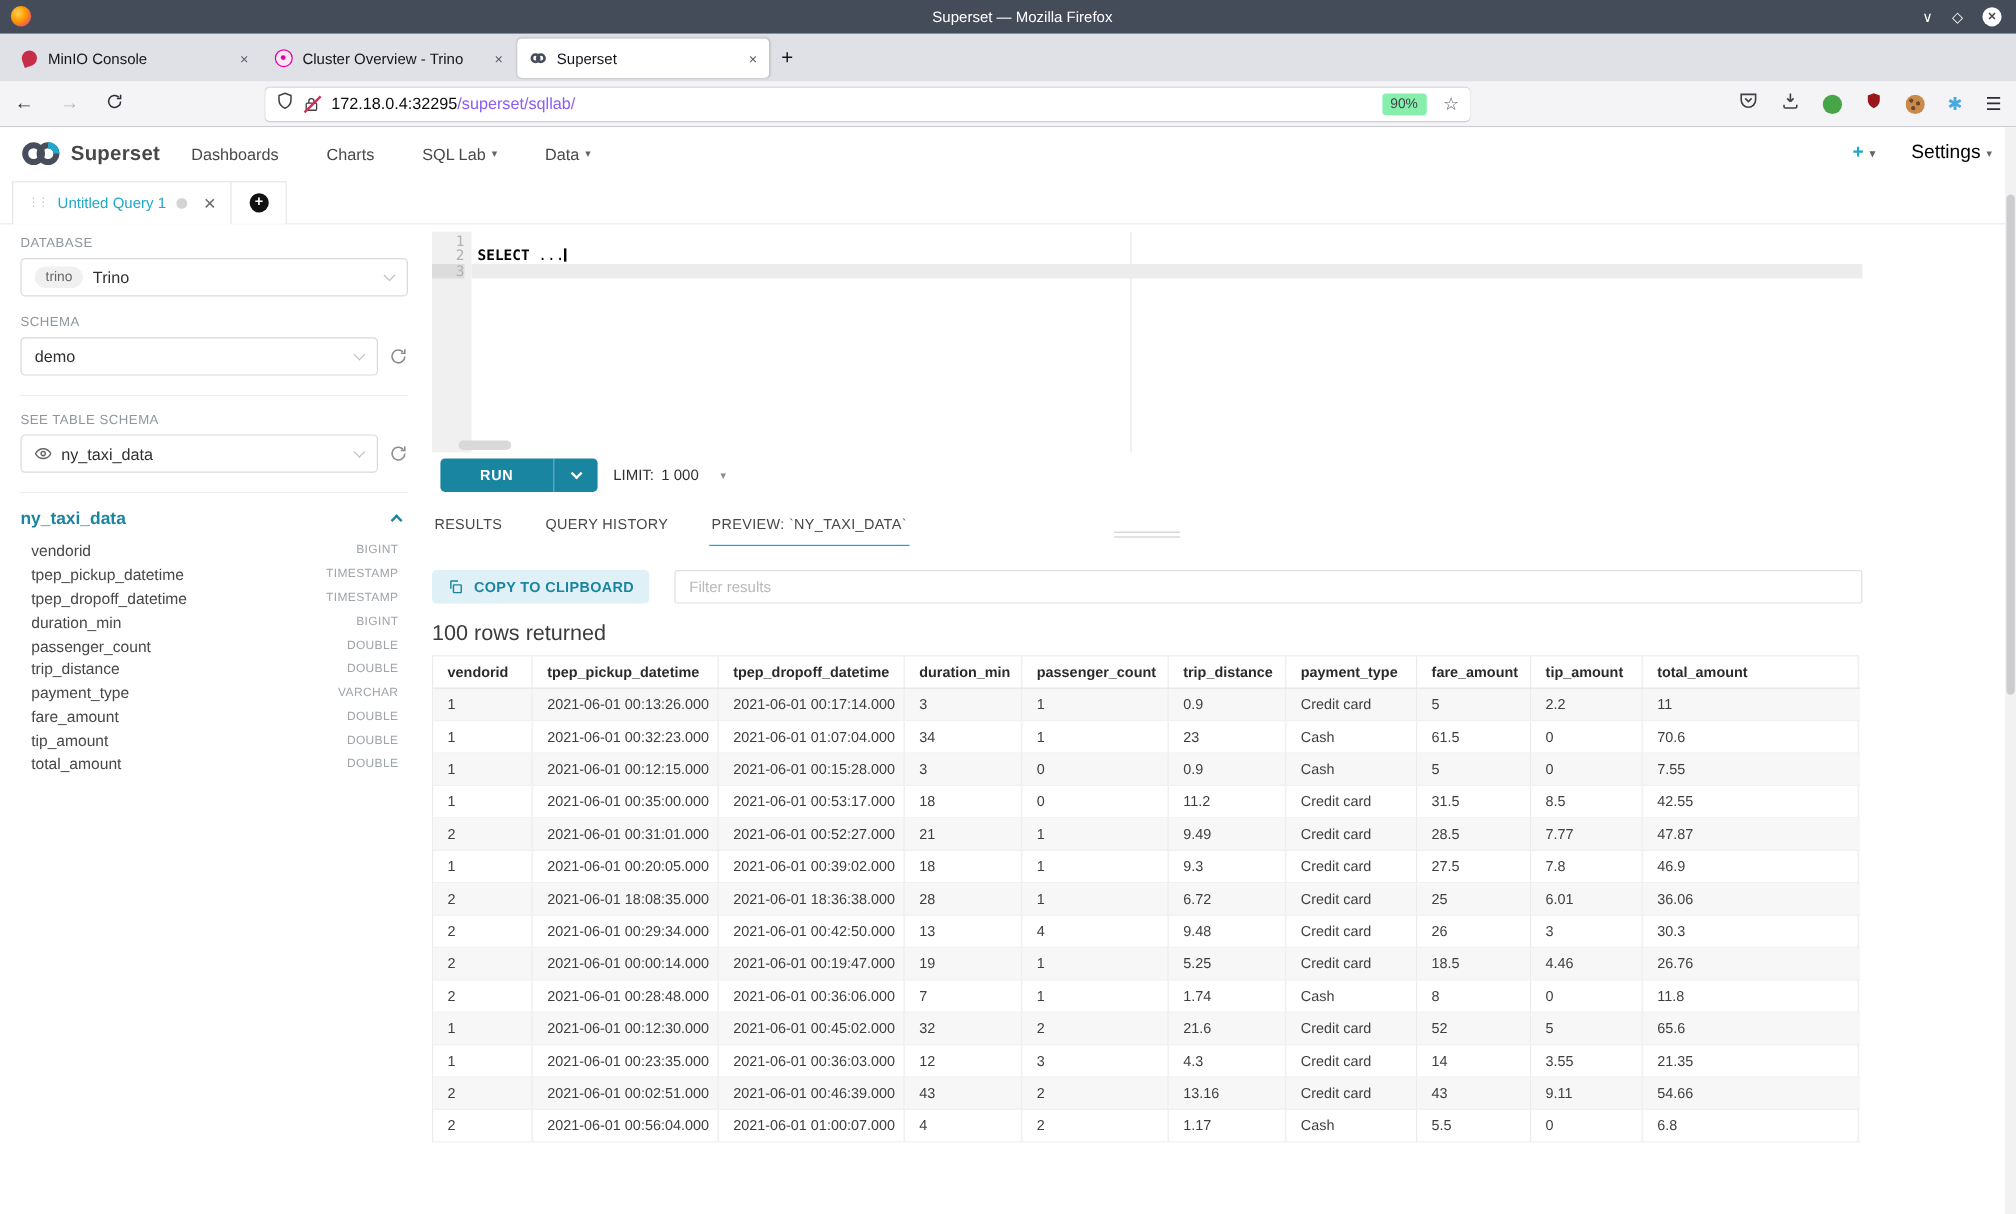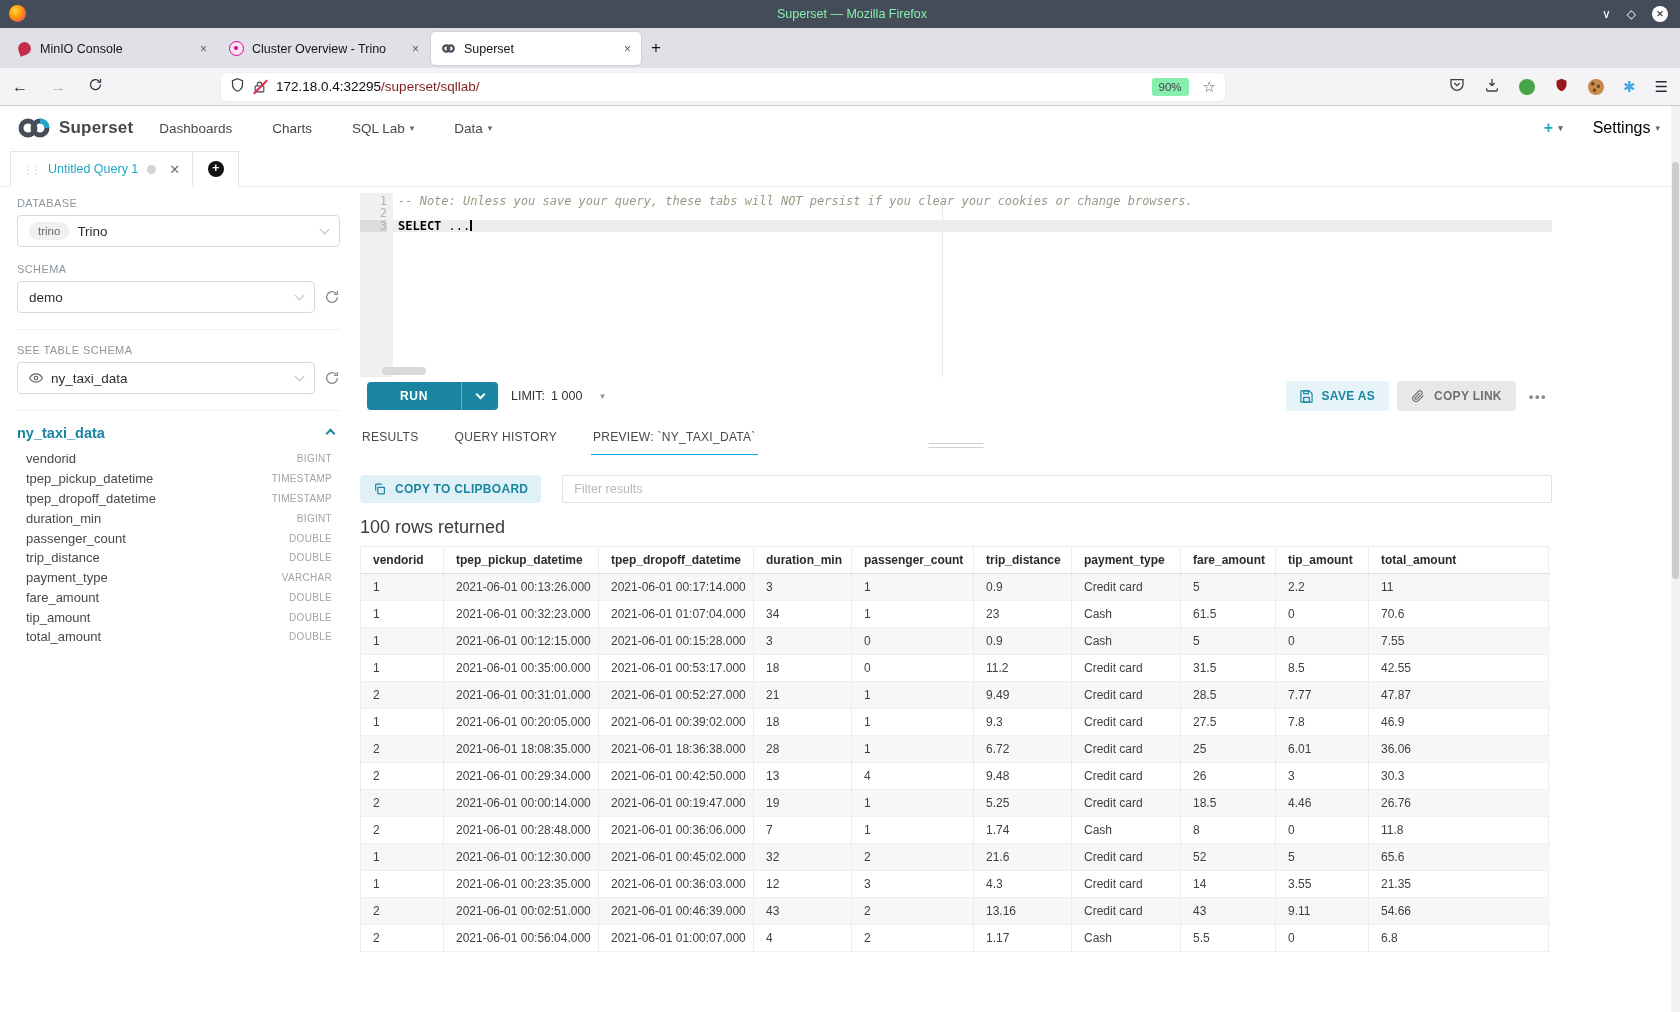--- a/index.html
+++ b/index.html
@@ -3,42 +3,42 @@
 <meta charset="utf-8">
 <style>
   * { margin:0; padding:0; box-sizing:border-box; }
   body { font-family:"Liberation Sans", sans-serif; background:#fff; }
   .screen { position:relative; width:1680px; height:1012px; background:#fff; overflow:hidden; }
 
   
   .titlebar { position:relative; height:28px; background:#454c59; }
   .ff-logo { position:absolute; left:9px; top:5px; width:17px; height:17px; border-radius:50%;
              background:radial-gradient(circle at 35% 35%, #ffd54a 0%, #ff9500 45%, #e3556b 80%, #b5007f 100%); }
-  .win-title { display:block; text-align:center; line-height:28px; font-size:12.5px; color:#86efac;margin-left:24px; }
+  .win-title { display:block; text-align:center; line-height:28px; font-size:12.5px; color:#ffffff;margin-left:24px; }
   .win-controls { position:absolute; right:12px; top:0; height:28px; display:flex; align-items:center; gap:16px; color:#fff; font-size:12px; }
   .win-close { width:16px; height:16px; background:#fff; color:#444; border-radius:50%; font-size:9px; line-height:16px; text-align:center; font-weight:bold; }
 
   .tabstrip { height:40px; background:#e0e1e6; display:flex; align-items:flex-end; padding:0 6px; }
   .btab { width:210px; height:33px; margin:0 1px 3px 1px; border-radius:4px; display:flex; align-items:center; gap:8px; padding:0 10px; font-size:12.5px; color:#15141a; }
   .btab.active { background:#fff; box-shadow:0 0 2px rgba(0,0,0,.25); }
   .btab .tclose { margin-left:auto; color:#5b5b66; font-size:12px; }
   .fav { width:15px; height:15px; flex:0 0 auto; }
   .fav-minio { background:#c72c48; border-radius:50% 50% 50% 0; transform:rotate(-20deg) scale(.85); }
   .fav-trino { background:#fce6f4; border:1.5px solid #dd00a1; border-radius:50%; position:relative; }
   .fav-trino::after{ content:""; position:absolute; left:4px; top:4px; width:4px; height:4px; border-radius:50%; background:#dd00a1;}
   .newtab-btn { width:28px; height:30px; margin-bottom:5px; text-align:center; font-size:17px; color:#15141a; line-height:30px; }
 
   .urlbar { height:38px; background:#f4f4f6; border-bottom:1px solid #ccccd0; display:flex; align-items:center; padding:0 12px; }
   .navic { font-size:16px; color:#2b2b33; margin-right:22px; }
   .navic.dis { color:#b6b6bf; }
   .urlfield { margin-left:96px; width:1004px; height:28px; background:#fff; border-radius:4px; display:flex; align-items:center; padding:0 9px; gap:8px; box-shadow:0 0 1px rgba(0,0,0,.25); }
   .lockwrap { position:relative; display:inline-flex; width:15px; }
   .lock-slash { position:absolute; left:-2px; top:6px; width:19px; height:2px; background:#e22850; transform:rotate(-45deg); }
   .urltext { font-size:13.5px; color:#0c0c0d; }
-  .urltext .path { color:#7f1d1d;text-align:center; }
+  .urltext .path { color:#8b5cf6;text-align:center; }
   .url-spacer { flex:1; }
   .zoom-pill { background:#86efac; border-radius:3px; padding:3px 7px; font-size:11.5px; color:#42414d; }
   .star { font-size:15px; color:#5b5b66; margin-left:6px; }
   .ext-icons { margin-left:auto; display:flex; align-items:center; gap:19px; }
   .circ { width:16px; height:16px; border-radius:50%; }
   .badger { background:#46a546; }
   .cookie { background:radial-gradient(circle at 30% 30%, #6b4a2b 1.5px, transparent 2px),
                        radial-gradient(circle at 65% 45%, #6b4a2b 1.5px, transparent 2px),
                        radial-gradient(circle at 40% 70%, #6b4a2b 1.5px, transparent 2px), #c98a4b; }
   .container-ic { font-size:15px; color:#4aa8e0; }
@@ -375,55 +375,37 @@
 
       <div class="editor">
         <div class="active-line"></div>
         <div class="gutter">
           <div class="ln">1</div>
           <div class="ln">2</div>
           <div class="ln active">3</div>
         </div>
         <div class="code">
           <div class="print-margin"></div>
-          <div class="code-line"><span class="tok-comment">-- Note: Unless you save your query, these tabs will NOT persist if you clear your cookies or change browsers.</span></div>
           <div class="code-line">&nbsp;</div>
           <div class="code-line"><span class="tok-kw">SELECT</span><span> ...</span><span class="cursor"></span></div>
         </div>
         <div class="hscroll-thumb"></div>
       </div>
 
       <div class="toolbar">
         <div class="run-btn">
           <span class="run-main">RUN</span>
           <span class="run-caret">
               <span class="chev-w"></span>
             </span>
         </div>
         <div class="limit">
           <span>LIMIT:</span>
           <span>1 000</span>
           <span class="caret-sm">▾</span>
-        </div>
-        <div class="toolbar-right">
-          <div class="btn-save">
-            <svg width="13" height="13" viewBox="0 0 14 14" fill="none" stroke="#1a85a0" stroke-width="1.3">
-                <path d="M1 1h9l3 3v9H1z"></path>
-                <rect x="4" y="8" width="6" height="5"></rect>
-                <rect x="4" y="1" width="5" height="3"></rect>
-              </svg>
-            <span>SAVE AS</span>
-          </div>
-          <div class="btn-copylink">
-            <svg width="14" height="14" viewBox="0 0 24 24" fill="none" stroke="#707070" stroke-width="2">
-                <path d="M21 11.5l-8.5 8.5a5.5 5.5 0 0 1-7.8-7.8L13 3.9a3.7 3.7 0 0 1 5.2 5.2L9.9 17.4a1.8 1.8 0 0 1-2.6-2.6L15 7"></path>
-              </svg>
-            <span>COPY LINK</span>
-          </div>
-          <span class="btn-more">•••</span>
         </div>
       </div>
 
       <div class="south">
         <div class="handle">
             <div></div>
             <div></div>
           </div>
         <div class="rtabs">
           <span class="rtab">RESULTS</span>

